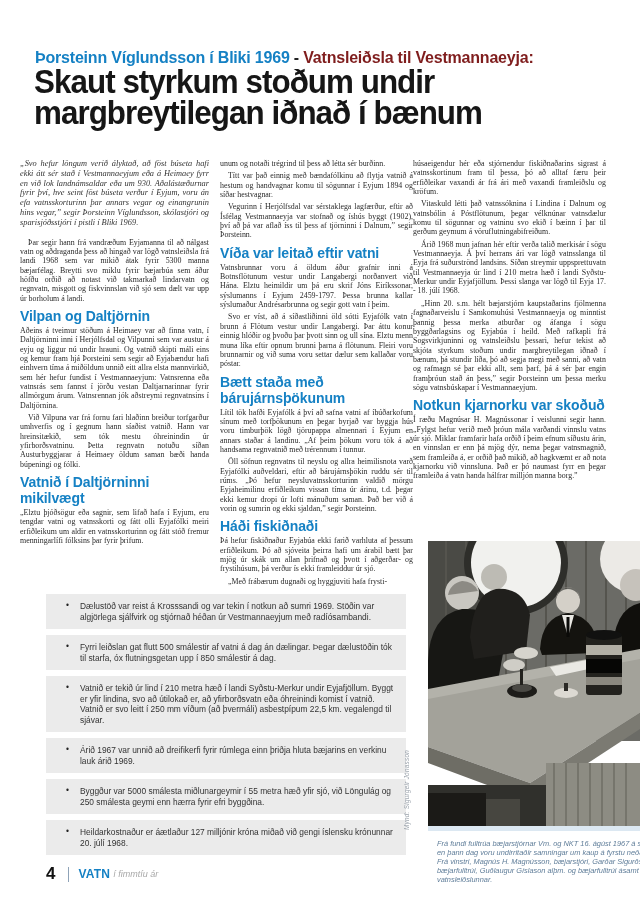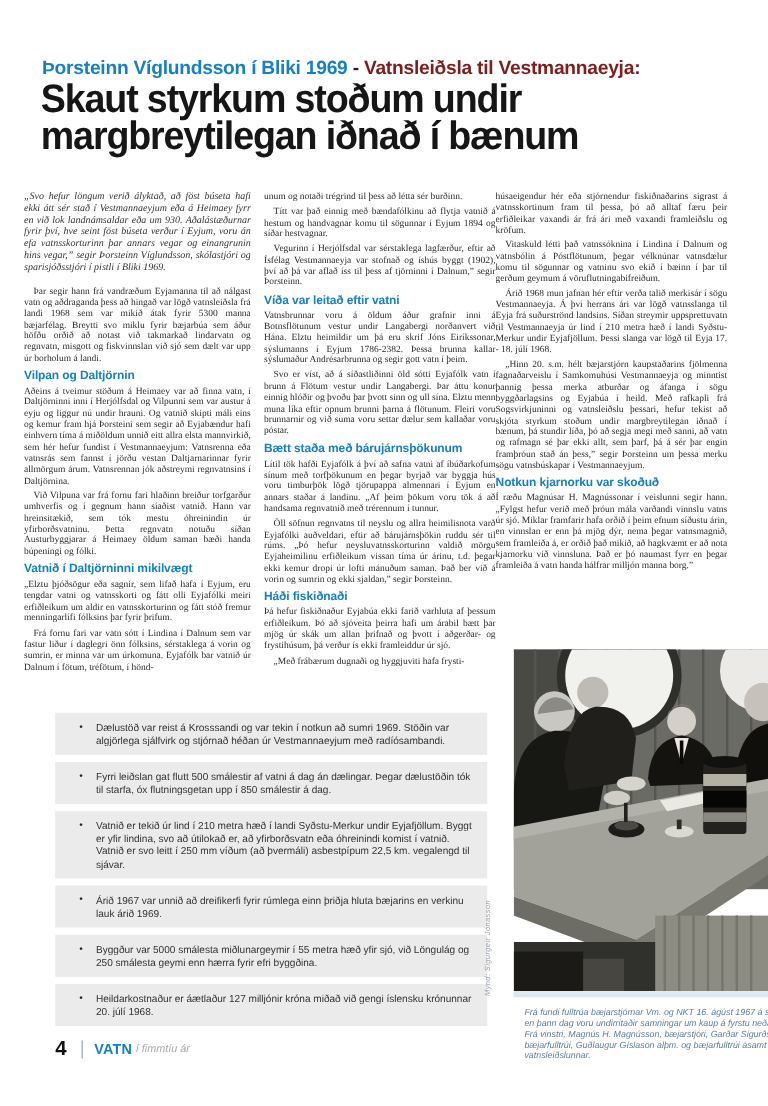--- a/index.html
+++ b/index.html
@@ -18,21 +18,21 @@
 
   
   .cols{position:absolute;left:20px;top:159px;width:597px;display:flex;}
   .col{overflow:hidden;color:#2a2a2a;}
   .col-1{width:189px;margin-right:11px;height:432px;}
   .col-2{width:193px;height:432px;}
   .col-3{width:193px;height:375px;}
   .col p{margin:0 0 3px 0;font-size:7.9px;line-height:9.35px;text-align:justify;}
   .col p+p{text-indent:8px;}
   .col h2.h{margin:5px 0 2px 0;font-family:"Liberation Sans",sans-serif;font-weight:700;
-            font-size:10px;color:#1581c4;letter-spacing:-0.1px;}
+            font-size:14px;color:#1581c4;letter-spacing:-0.1px;}
   .col h2.h + p{text-indent:0;}
   .col p.lead{font-style:italic;font-size:8.35px;line-height:9.8px;color:#333;margin-bottom:10px;text-indent:0;}
 
   
   .facts{position:absolute;left:46px;top:594px;width:360px;}
   .fact{position:relative;background:#ebebeb;margin-bottom:6px;padding:7px 12px 7px 34px;
         font-family:"Liberation Sans",sans-serif;font-size:8.4px;line-height:10.5px;color:#333;}
   .fact .bullet{position:absolute;left:20px;top:6px;color:#222;font-size:8.5px;}
 
   
@@ -70,28 +70,27 @@
 
   <div class="cols">
     <div class="col col-1" id="col-0">
         <p class="lead">„Svo hefur löngum verið ályktað, að föst búseta hafi ekki átt sér stað í Vestmannaeyjum eða á Heimaey fyrr en við lok landnámsaldar eða um 930. Aðalástæðurnar fyrir því, hve seint föst búseta verður í Eyjum, voru án efa vatnsskorturinn þar annars vegar og einangrunin hins vegar,” segir Þorsteinn Víglundsson, skólastjóri og sparisjóðsstjóri í pistli í Bliki 1969.</p>
         <p class="p">Þar segir hann frá vandræðum Eyjamanna til að nálgast vatn og aðdraganda þess að hingað var lögð vatnsleiðsla frá landi 1968 sem var mikið átak fyrir 5300 manna bæjarfélag. Breytti svo miklu fyrir bæjarbúa sem áður höfðu orðið að notast við takmarkað lindarvatn og regnvatn, misgott og fiskvinnslan við sjó sem dælt var upp úr borholum á landi.</p>
         <h2 class="h">Vilpan og Daltjörnin</h2>
         <p class="p">Aðeins á tveimur stöðum á Heimaey var að finna vatn, í Daltjörninni inni í Herjólfsdal og Vilpunni sem var austur á eyju og liggur nú undir hrauni. Og vatnið skipti máli eins og kemur fram hjá Þorsteini sem segir að Eyjabændur hafi einhvern tíma á miðöldum unnið eitt allra elsta mannvirkið, sem hér hefur fundist í Vestmannaeyjum: Vatnsrenna eða vatnsrás sem fannst í jörðu vestan Daltjarnarinnar fyrir allmörgum árum. Vatnsrennan jók aðstreymi regnvatnsins í Daltjörnina.</p>
         <p class="p">Við Vilpuna var frá fornu fari hlaðinn breiður torfgarður umhverfis og í gegnum hann síaðist vatnið. Hann var hreinsitækið, sem tók mestu óhreinindin úr yfirborðsvatninu. Þetta regnvatn notuðu síðan Austurbyggjarar á Heimaey öldum saman bæði handa búpeningi og fólki.</p>
         <h2 class="h">Vatnið í Daltjörninni mikilvægt</h2>
         <p class="p">„Elztu þjóðsögur eða sagnir, sem lifað hafa í Eyjum, eru tengdar vatni og vatnsskorti og fátt olli Eyjafólki meiri erfiðleikum um aldir en vatnsskorturinn og fátt stóð fremur menningarlífi fólksins þar fyrir þrifum.</p>
-        <p class="p">Frá fornu fari var vatn sótt í Lindina í Dalnum sem var fastur liður í daglegri önn fólksins, sérstaklega á vorin og sumrin, er minna var um úrkomuna. Eyjafólk bar vatnið úr Dalnum í fötum, tréfötum, í hönd-</p>
       </div>
     <div class="col col-2" id="col-1">
         <p class="p">unum og notaði trégrind til þess að létta sér burðinn.</p>
         <p class="p">Títt var það einnig með bændafólkinu að flytja vatnið á hestum og handvagnar komu til sögunnar í Eyjum 1894 og síðar hestvagnar.</p>
         <p class="p">Vegurinn í Herjólfsdal var sérstaklega lagfærður, eftir að Ísfélag Vestmannaeyja var stofnað og íshús byggt (1902), því að þá var aflað íss til þess af tjörninni í Dalnum,” segir Þorsteinn.</p>
         <h2 class="h">Víða var leitað eftir vatni</h2>
-        <p class="p">Vatnsbrunnar voru á öldum áður grafnir inni á Botnsflötunum vestur undir Langabergi norðanvert við Hána. Elztu heimildir um þá eru skrif Jóns Eiríkssonar, sýslumanns í Eyjum 1786-2382. Þessa brunna kallar sýslumaður Andrésarbrunna og segir gott vatn í þeim.</p>
+        <p class="p">Vatnsbrunnar voru á öldum áður grafnir inni á Botnsflötunum vestur undir Langabergi norðanvert við Hána. Elztu heimildir um þá eru skrif Jóns Eiríkssonar, sýslumanns í Eyjum 2459-1797. Þessa brunna kallar sýslumaður Andrésarbrunna og segir gott vatn í þeim.</p>
         <p class="p">Svo er víst, að á síðastliðinni öld sótti Eyjafólk vatn í brunn á Flötum vestur undir Langabergi. Þar áttu konur einnig hlóðir og þvoðu þar þvott sinn og ull sína. Elztu menn muna líka eftir opnum brunni þarna á flötunum. Fleiri voru brunnarnir og við suma voru settar dælur sem kallaðar voru póstar.</p>
         <h2 class="h">Bætt staða með bárujárnsþökunum</h2>
         <p class="p">Lítil tök hafði Eyjafólk á því að safna vatni af íbúðarkofum sínum með torfþökunum en þegar byrjað var byggja hús voru timburþök lögð tjörupappa almennari í Eyjum en annars staðar á landinu. „Af þeim þökum voru tök á að handsama regnvatnið með trérennum í tunnur.</p>
         <p class="p">Öll söfnun regnvatns til neyslu og allra heimilisnota varð Eyjafólki auðveldari, eftir að bárujárnsþökin ruddu sér til rúms. „Þó hefur neysluvatnsskorturinn valdið mörgu Eyjaheimilinu erfiðleikum vissan tíma úr árinu, t.d. þegar ekki kemur dropi úr lofti mánuðum saman. Það ber við á vorin og sumrin og ekki sjaldan,” segir Þorsteinn.</p>
         <h2 class="h">Háði fiskiðnaði</h2>
         <p class="p">Þá hefur fiskiðnaður Eyjabúa ekki farið varhluta af þessum erfiðleikum. Þó að sjóveita þeirra hafi um árabil bætt þar mjög úr skák um allan þrifnað og þvott í aðgerðar- og frystihúsum, þá verður ís ekki framleiddur úr sjó.</p>
         <p class="p">„Með frábærum dugnaði og hyggjuviti hafa frysti-</p>
       </div>
     <div class="col col-3" id="col-2">
         <p class="p">húsaeigendur hér eða stjórnendur fiskiðnaðarins sigrast á vatnsskortinum fram til þessa, þó að alltaf færu þeir erfiðleikar vaxandi ár frá ári með vaxandi framleiðslu og kröfum.</p>

